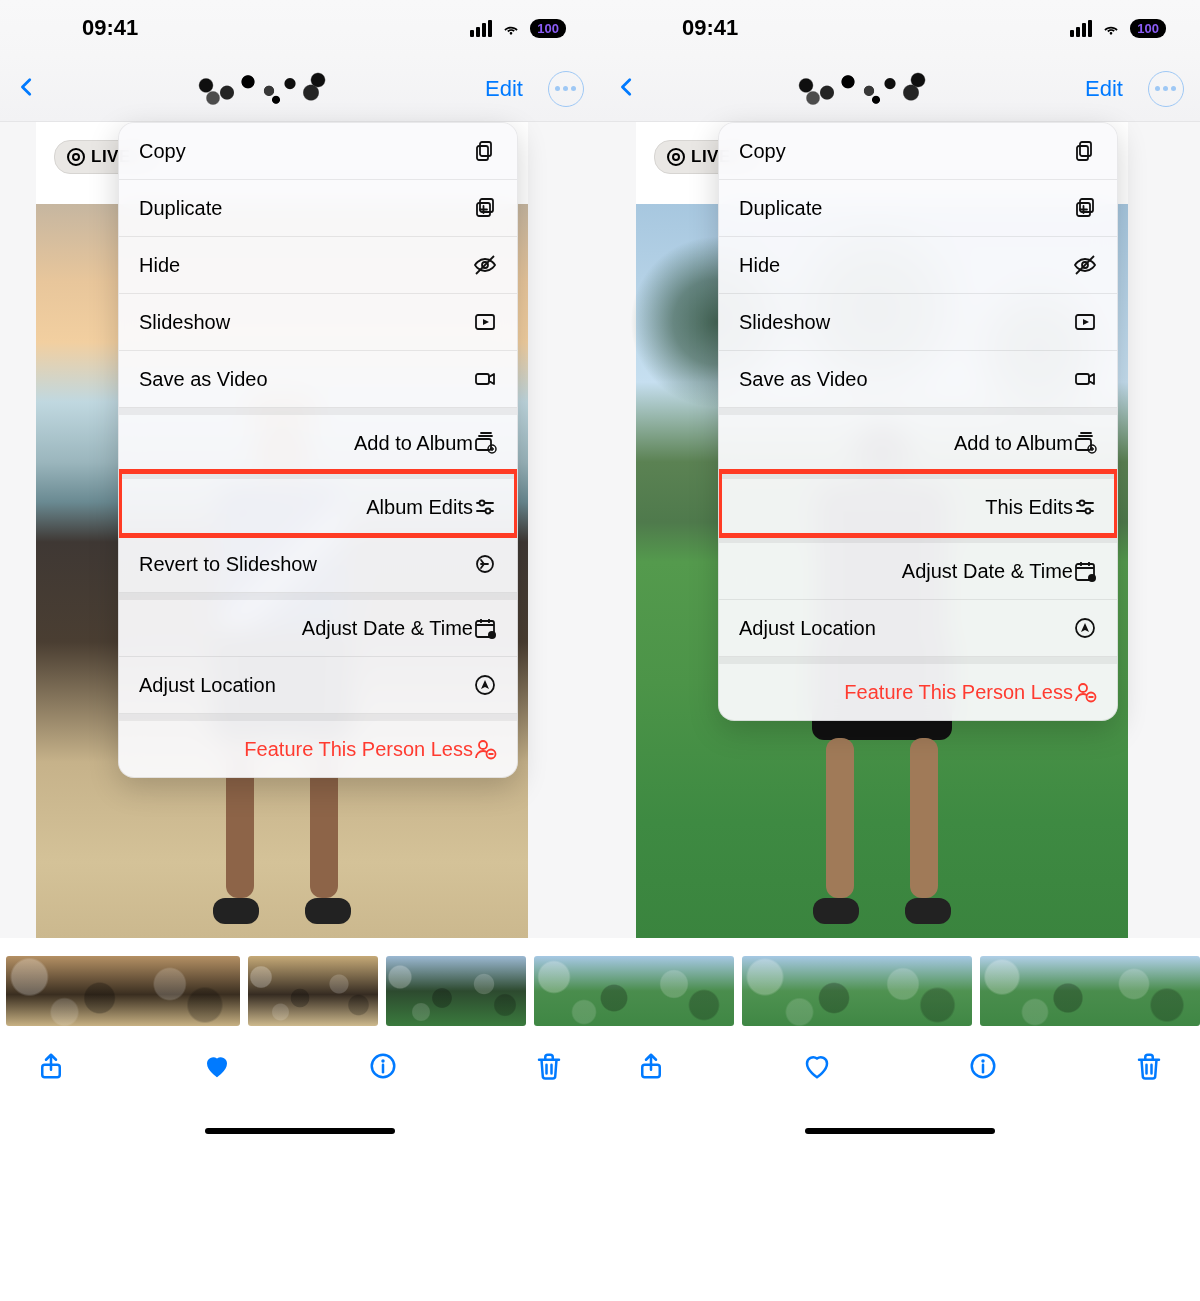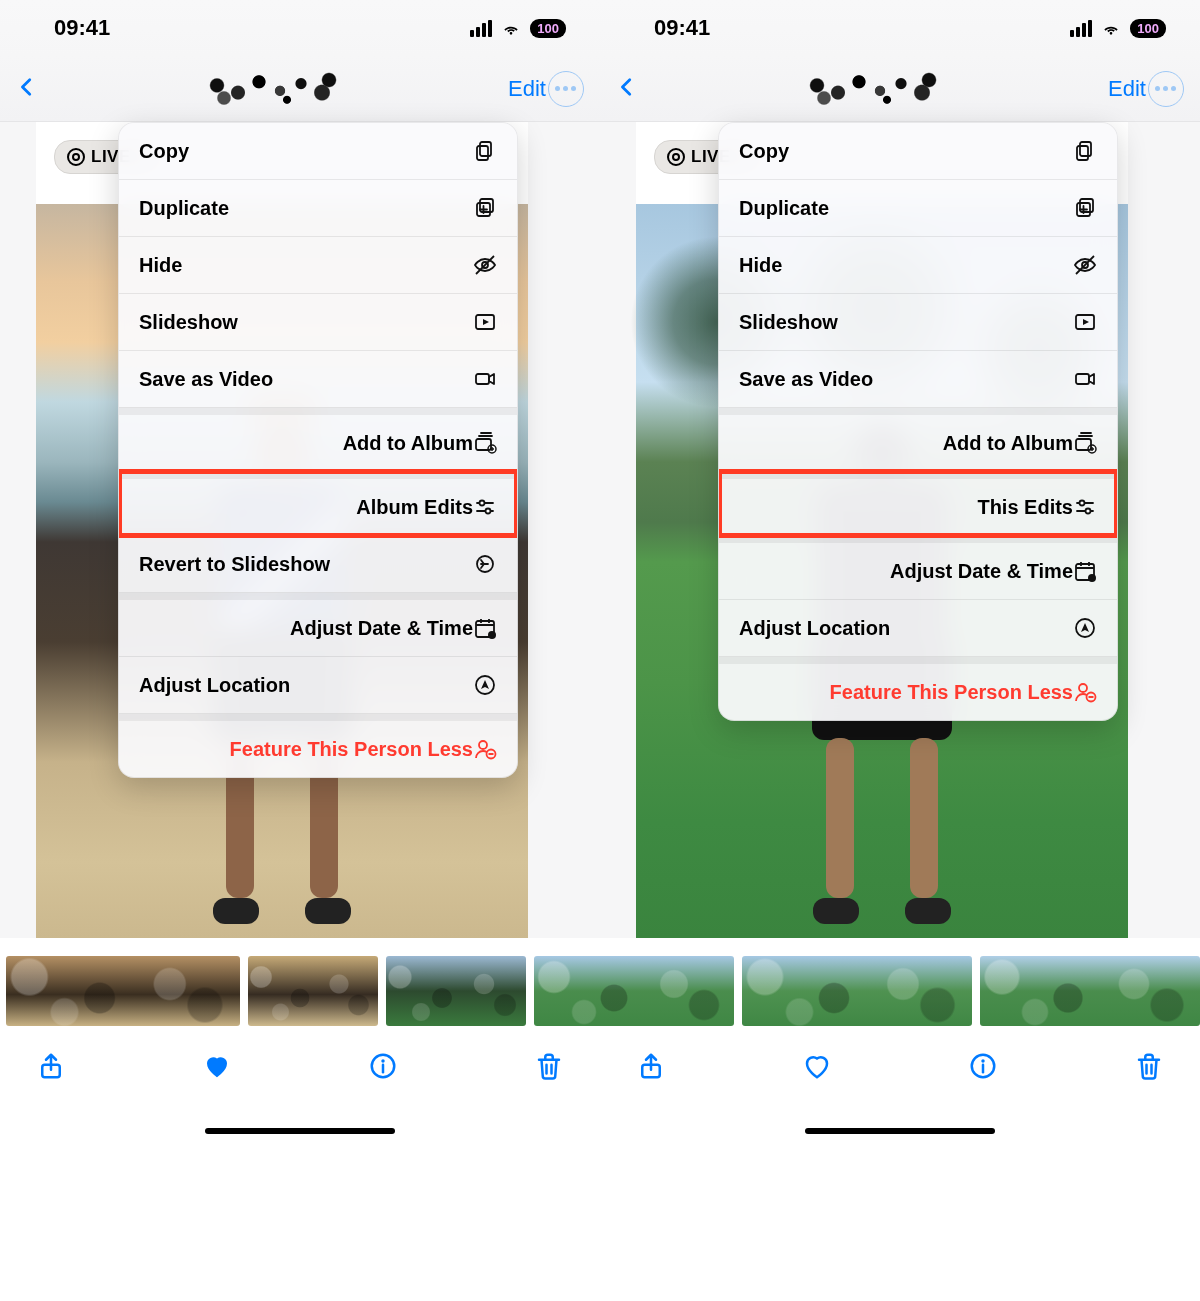--- a/index.html
+++ b/index.html
@@ -10,34 +10,34 @@
     height: 1301px;
     overflow: hidden;
     position: relative;
   }
   .container { display: flex; width: 1200px; }
   .phone { width: 600px; position: relative; background: #f6f6f7; }
 
   
   .status-bar {
     display: flex; justify-content: space-between; align-items: center;
-    height: 56px; padding: 0 34px 0 54px; font-weight: 600; font-size: 22px;
+    height: 56px; padding: 0 34px 0 82px; font-weight: 600; font-size: 22px;
     background: linear-gradient(#f8f8f9,#f6f6f7);
   }
   .status-right { display: flex; align-items: center; gap: 8px; }
   .signal-bars { display: flex; align-items: flex-end; gap: 2px; }
   .signal-bars span { width: 4px; background: #000; border-radius: 1px; }
   .signal-bars span:nth-child(1){height:7px}
   .signal-bars span:nth-child(2){height:10px}
   .signal-bars span:nth-child(3){height:14px}
   .signal-bars span:nth-child(4){height:17px}
   .wifi-icon { width: 22px; height: 16px; }
   .battery-badge {
     display: inline-flex; align-items:center; justify-content:center;
-    background:#000; color:#f0abfc; font-size:13px; font-weight:700;
+    background:#000; color:#8b5cf6; font-size:13px; font-weight:700;
     border-radius: 9px; padding: 2px 7px; position:relative;
   }
 
   
   .nav-header {
     display: flex; justify-content: space-between; align-items: center;
     height: 66px; padding: 0 16px; border-bottom: 1px solid #e5e5e7;
     background: linear-gradient(#f6f6f7,#f2f2f4);
   }
   .back-chevron { color: #007aff; }
@@ -51,21 +51,21 @@
       radial-gradient(circle at 25% 60%, #333 6%, transparent 7%),
       radial-gradient(circle at 40% 30%, #111 7%, transparent 8%),
       radial-gradient(circle at 55% 55%, #444 6%, transparent 7%),
       radial-gradient(circle at 70% 35%, #222 5%, transparent 6%),
       radial-gradient(circle at 85% 60%, #333 6%, transparent 7%),
       radial-gradient(circle at 15% 75%, #555 5%, transparent 6%),
       radial-gradient(circle at 60% 80%, #000 4%, transparent 5%),
       radial-gradient(circle at 90% 25%, #222 5%, transparent 6%);
     filter: contrast(1.2);
   }
-  .nav-right { display:flex; align-items:center; gap: 2px; }
+  .nav-right { display:flex; align-items:center; gap: 25px; }
   .edit-link { color:#007aff; font-size: 22px; }
   .more-circle {
     width: 36px; height: 36px; border-radius: 50%;
     border: 1.5px solid #9ec8f5; display:flex; align-items:center; justify-content:center;
     color:#9ec8f5;
   }
   .more-dots { display:flex; gap:3px; }
   .more-dots span{ width:5px;height:5px;border-radius:50%; background:#9ec8f5; }
 
   
@@ -133,21 +133,20 @@
     border-radius: 16px;
     box-shadow: 0 10px 30px rgba(0,0,0,.18);
     overflow:hidden;
     border:1px solid rgba(0,0,0,.06);
   }
   .ctx-item {
     display:flex; align-items:center; justify-content:space-between;
     padding: 16px 20px; font-size: 20px;
     border-bottom: 1px solid rgba(0,0,0,.08);
     background: rgba(255,255,255,.45);
-    font-weight: bold;
   }
   .ctx-item.sep-before { border-top: 8px solid rgba(0,0,0,.06); margin-top:-1px;justify-content:flex-end; }
   .ctx-item.danger { color:#ff3b30; }
   .ctx-item.highlighted { outline: 5px solid #ff3b24; outline-offset:-3px; z-index:2; position:relative; }
   .ctx-item:last-child{ border-bottom:none; }
   .ctx-icon { width:24px; height:24px; display:flex; align-items:center; justify-content:center; color:#111; }
   .ctx-item.danger .ctx-icon{ color:#ff3b30; }
   .ctx-icon svg{ width:24px; height:24px; }
 
   

